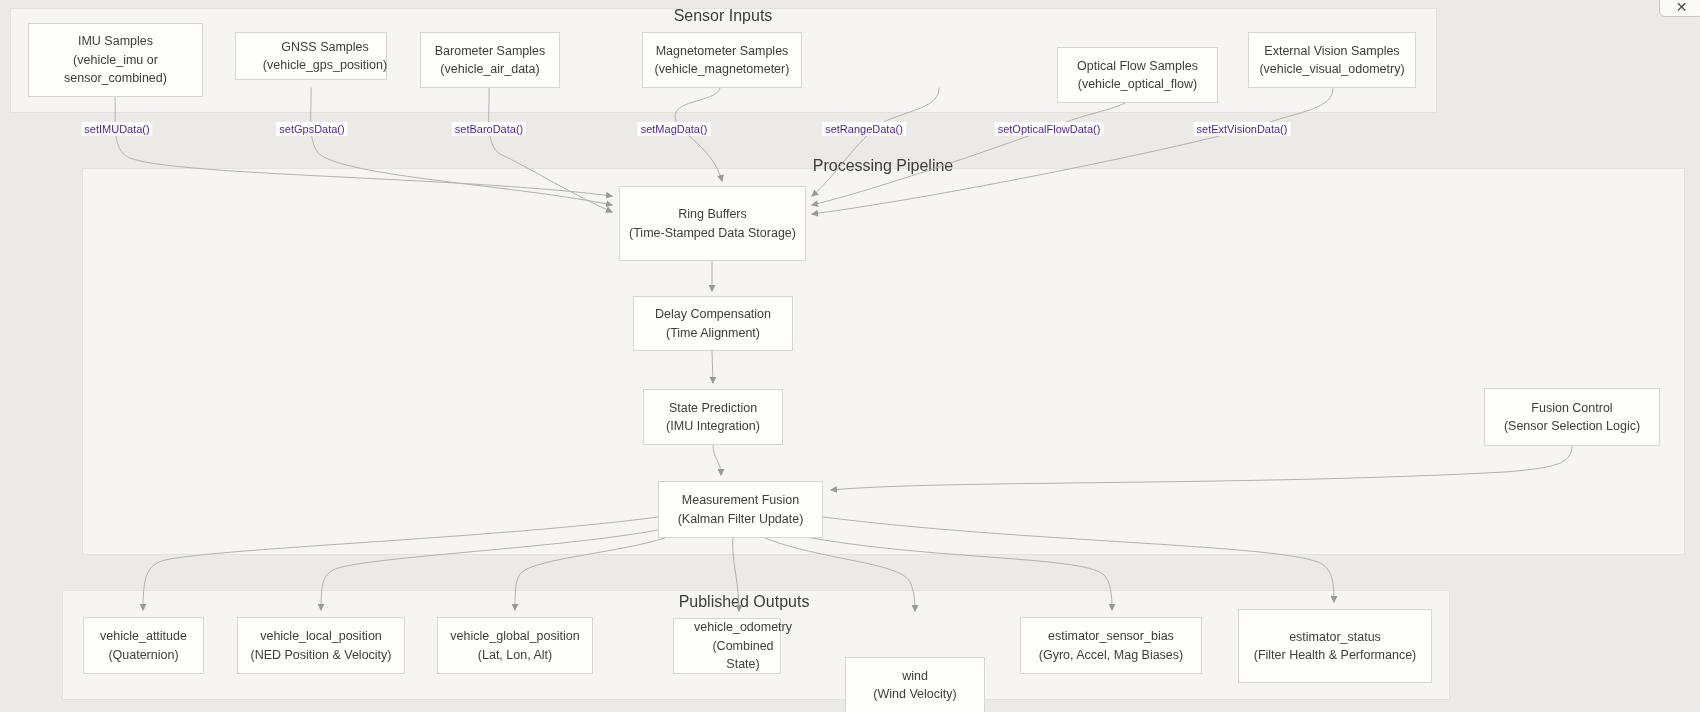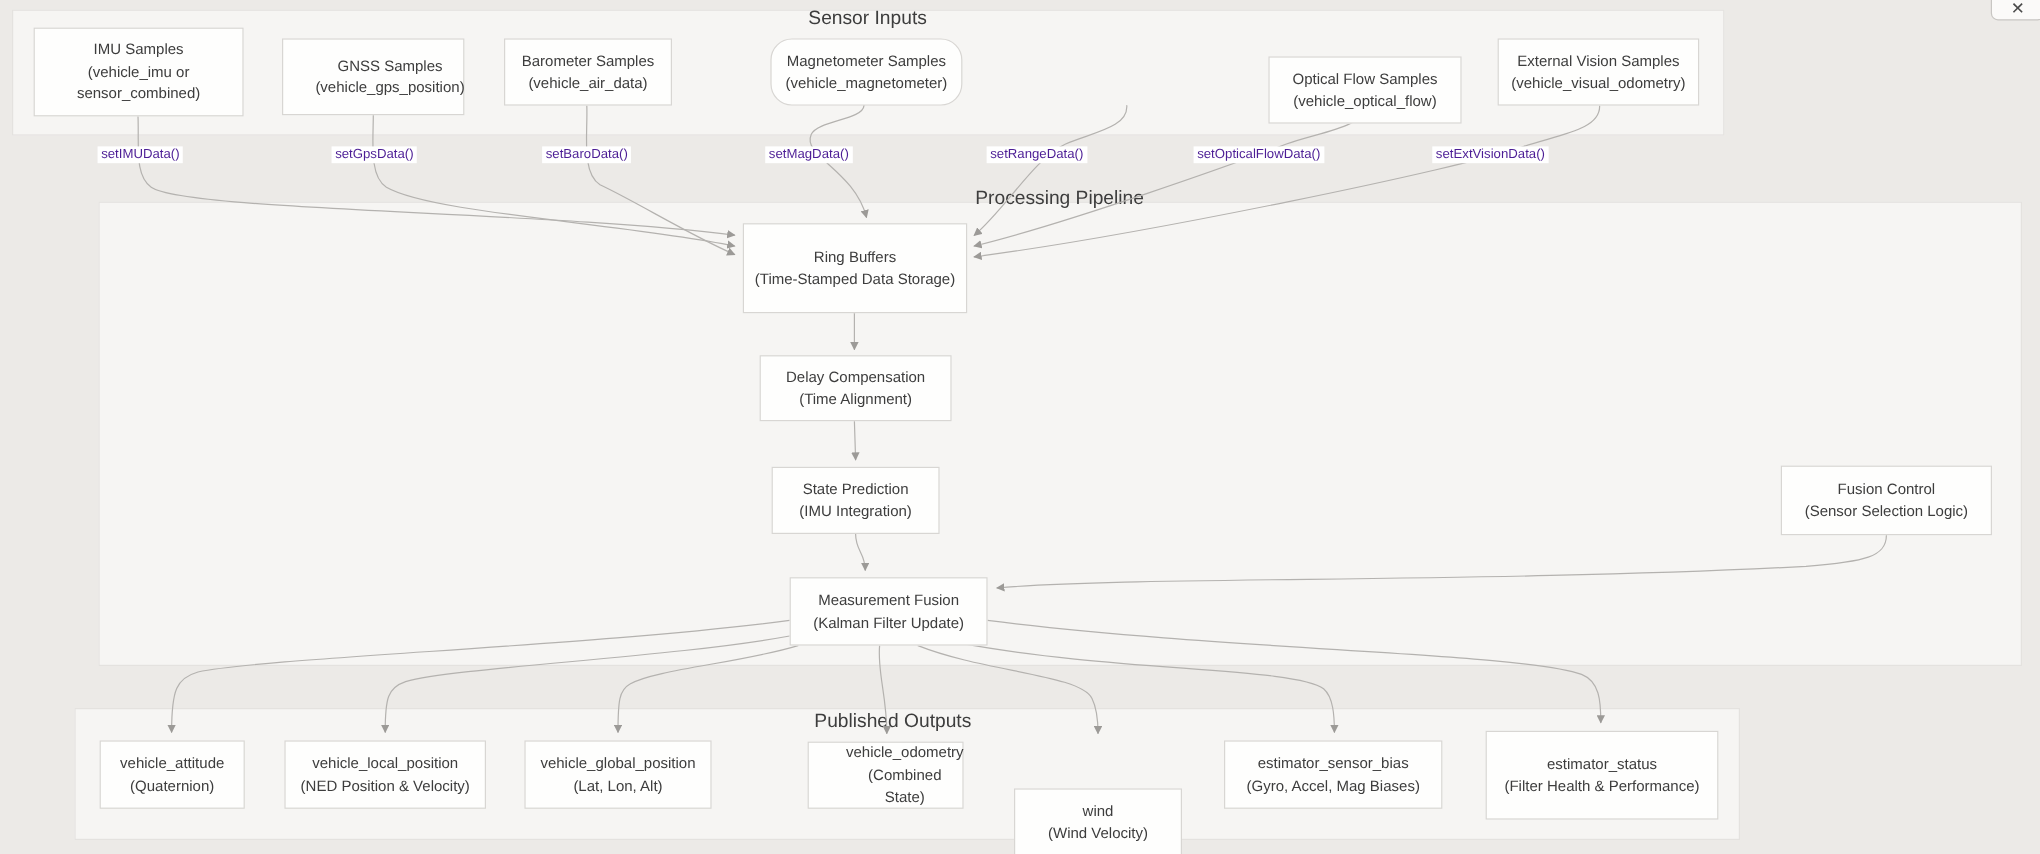--- a/index.html
+++ b/index.html
@@ -123,29 +123,29 @@
       <path d="M 765 538 C 820 560 900 562 910 582 C 914 590 915 600 915 611" marker-end="url(#arr)"></path>
       <path d="M 800 536 C 930 560 1080 556 1103 574 C 1111 581 1112 596 1112 610" marker-end="url(#arr)"></path>
       <path d="M 823 517 C 1020 542 1270 544 1318 562 C 1333 568 1334 584 1334 602" marker-end="url(#arr)"></path>
     </g>
   </svg>
 
   <div class="node" style="left:28px; top:23px; width:175px; height:74px;">
     <div>IMU Samples</div>
     <div>(vehicle_imu or sensor_combined)</div>
   </div>
-  <div class="node" style="left:235px; top:32px; width:152px; height:64px;padding-left:36px;">
+  <div class="node" style="left:235px; top:32px; width:152px; height:48px;padding-left:36px;">
     <div>GNSS Samples</div>
     <div>(vehicle_gps_position)</div>
   </div>
   <div class="node" style="left:420px; top:32px; width:140px; height:56px;">
     <div>Barometer Samples</div>
     <div>(vehicle_air_data)</div>
   </div>
-  <div class="node" style="left:642px; top:32px; width:160px; height:56px;border-radius:18px;">
+  <div class="node" style="left:642px; top:32px; width:160px; height:56px;">
     <div>Magnetometer Samples</div>
     <div>(vehicle_magnetometer)</div>
   </div>
   <div class="node" style="left:1057px; top:32px; width:161px; height:56px;margin-top:15px;">
     <div>Optical Flow Samples</div>
     <div>(vehicle_optical_flow)</div>
   </div>
   <div class="node" style="left:1248px; top:32px; width:168px; height:56px;">
     <div>External Vision Samples</div>
     <div>(vehicle_visual_odometry)</div>
@@ -185,21 +185,21 @@
     <div>(Quaternion)</div>
   </div>
   <div class="node" style="left:237px; top:617px; width:168px; height:57px;">
     <div>vehicle_local_position</div>
     <div>(NED Position &amp; Velocity)</div>
   </div>
   <div class="node" style="left:437px; top:617px; width:156px; height:57px;">
     <div>vehicle_global_position</div>
     <div>(Lat, Lon, Alt)</div>
   </div>
-  <div class="node" style="left:673px; top:618px; width:130px; height:56px;padding-left:40px;">
+  <div class="node" style="left:673px; top:618px; width:108px; height:56px;padding-left:40px;">
     <div>vehicle_odometry</div>
     <div>(Combined State)</div>
   </div>
   <div class="node" style="left:845px; top:618px; width:140px; height:56px;margin-top:39px;">
     <div>wind</div>
     <div>(Wind Velocity)</div>
   </div>
   <div class="node" style="left:1020px; top:617px; width:182px; height:57px;">
     <div>estimator_sensor_bias</div>
     <div>(Gyro, Accel, Mag Biases)</div>

